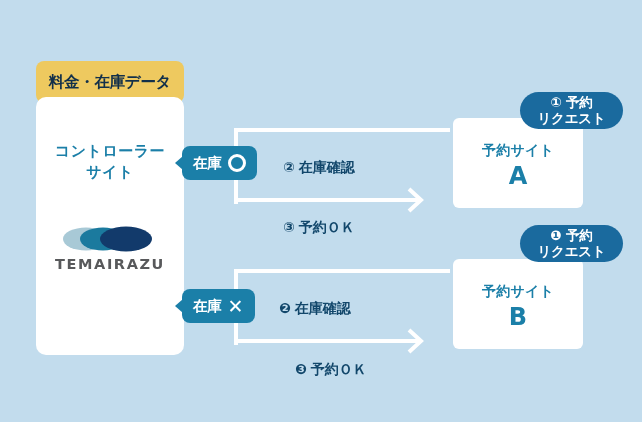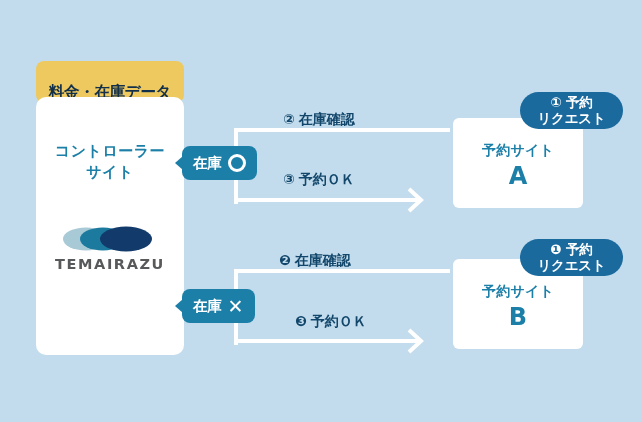--- a/index.html
+++ b/index.html
@@ -35,21 +35,21 @@
 
   .sc-header {
     position: absolute;
     left: 36px;
     top: 61px;
     width: 148px;
     height: 42px;
     background: #eec95f;
     border-radius: 8px;
     display: flex;
-    align-items: flex-end;
+    align-items: center;
     justify-content: center;
     box-sizing: border-box;
   }
   .sc-header-label {
     color: #12304a;
     font-size: 15.5px;
     font-weight: bold;
     letter-spacing: -0.3px;
     white-space: nowrap;
   }
@@ -185,37 +185,38 @@
     background: #1a6a9e;
     border-radius: 26px;
     display: flex;
     flex-direction: column;
     align-items: center;
     justify-content: center;
     z-index: 6;
     line-height: 1.12;
   }
   #req-badge-a { left: 520px; top: 92px; }
-  #req-badge-b { left: 520px; top: 239px; align-items: center; }
+  #req-badge-b { left: 520px; top: 225px; align-items: center; }
   .req-line {
     color: #ffffff;
     font-size: 13.5px;
     font-weight: bold;
     white-space: nowrap;
     letter-spacing: -0.2px;
   }
 
   
   .step-label {
     position: absolute;
     color: #12476b;
     font-size: 14px;
     font-weight: bold;
     white-space: nowrap;
     letter-spacing: 0px;
+    margin-top: 48px;
   }
   #step-2-top   { left: 283px; top: 111px; }
   #step-3-top   { left: 283px; top: 171px; }
   #step-2-bot   { left: 279px; top: 252px; }
   #step-3-bot   { left: 295px; top: 313px; }
 
   .num { display: inline-block; margin-right: 4px; }
 </style>
 </head>
 <body>

